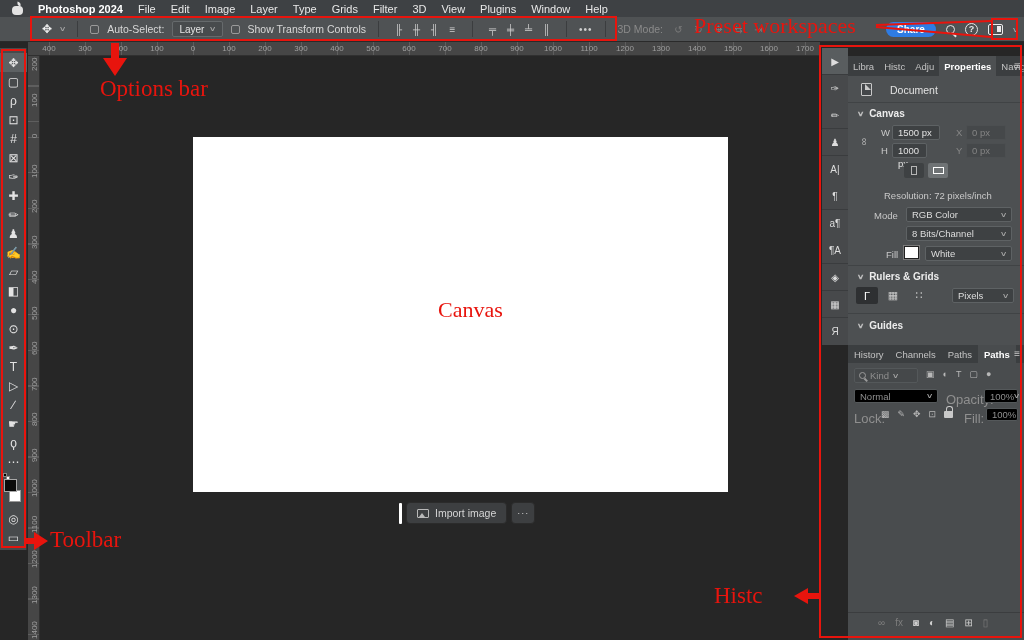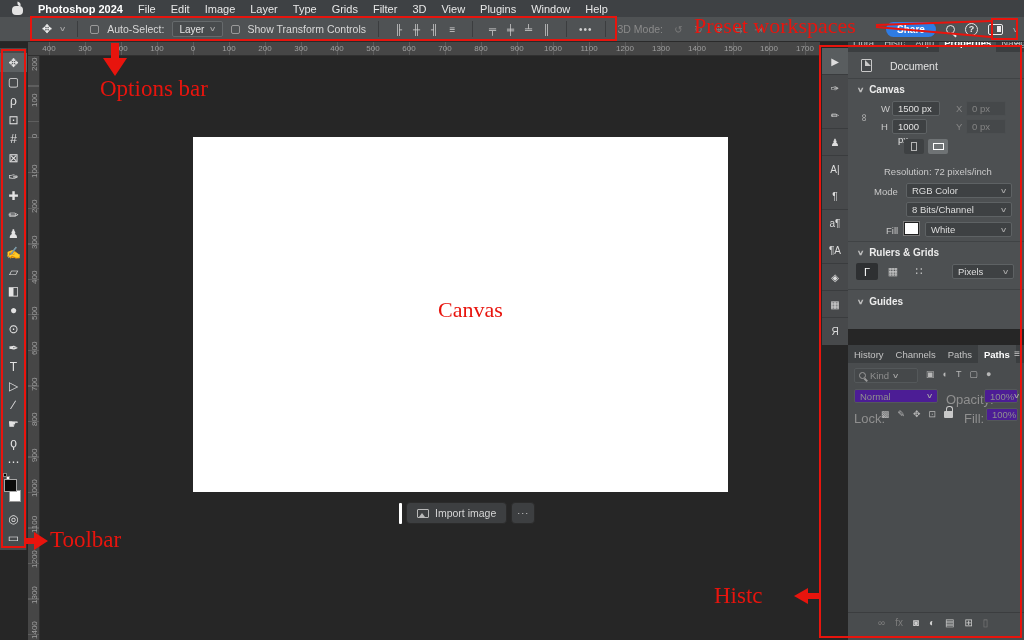--- a/index.html
+++ b/index.html
@@ -88,21 +88,21 @@
 
   
   .dock{position:absolute;left:822px;top:48px;width:26px;height:297px;background:#47494b;
     display:flex;flex-direction:column;z-index:3}
   .dock-item{width:26px;height:27px;display:flex;align-items:center;justify-content:center;
     color:#dedede;font-size:10px}
   .dock-item.active{background:#595d5f}
   .dock-item.sep{border-bottom:1px solid #3a3c3e}
 
   
-  .props{position:absolute;left:848px;top:32px;width:176px;height:297px;background:var(--panel);
+  .props{position:absolute;left:848px;top:56px;width:176px;height:297px;background:var(--panel);
     font-size:10px;color:#cfcfcf;z-index:3}
   .ptabs{position:absolute;top:0;left:0;right:0;height:20px;background:var(--paneldk);display:flex}
   .ptab{padding:0 5px;font-size:9.5px;color:#c3c3c3;display:flex;align-items:center;white-space:nowrap}
   .ptab.active{background:var(--panel);color:#fff;font-weight:bold}
   .hamb{position:absolute;right:4px;top:4px;color:#c9c9c9;font-size:10px}
   .docrow{position:absolute;top:27px;left:13px;display:flex;align-items:center;gap:18px;color:#e2e2e2;font-size:10.5px}
   .doc{width:11px;height:13px;border:1px solid #c9c9c9;border-radius:1px;background:#44474a;position:relative}
   .doc::after{content:"";position:absolute;top:0;right:0;border:3px solid;border-color:var(--panel) var(--panel) #c9c9c9 #c9c9c9}
   .pdiv{position:absolute;left:0;right:0;height:1px;background:#404345}
   .phdr{position:absolute;left:10px;display:flex;gap:6px;align-items:center;font-weight:bold;
@@ -116,21 +116,21 @@
   .fbox.disabled{background:#45484a;border-color:#4c4f51;color:#848484}
   .obtn{position:absolute;width:20px;height:15px;border-radius:2px;display:flex;align-items:center;justify-content:center}
   .obtn.portrait{background:var(--field)}
   .obtn.portrait span{width:6px;height:9px;border:1px solid #b5b5b5}
   .obtn.landscape{background:#6f7375}
   .obtn.landscape span{width:11px;height:7px;border:1px solid #fff}
   .resolution{position:absolute;left:36px;top:134px;font-size:9.5px;color:#c9c9c9}
   .sel{position:absolute;background:var(--field);border:1px solid var(--fieldbrd);border-radius:2px;
     height:15px;display:flex;align-items:center;justify-content:space-between;padding:0 5px;
     font-size:9.5px;color:#dedede}
-  .sel.grayed{background:#4c1d95;border-color:#54585a;color:var(--dim)}
+  .sel.grayed{background:#000000;border-color:#54585a;color:var(--dim)}
   .fillsw{position:absolute;left:56px;top:190px;width:15px;height:13px;background:#fff;
     border:1px solid #202020;box-shadow:0 0 0 1px #7a7a7a}
   .gbtn{position:absolute;width:22px;height:17px;border-radius:2px;display:flex;align-items:center;
     justify-content:center;color:#c9c9c9;font-size:11px;top:231px}
   .gbtn.active{background:#2e3032;color:#fff}
 
   
   .layers{position:absolute;left:848px;top:345px;width:176px;height:295px;background:#494c4e;z-index:3}
   .ltabs{height:18px;background:var(--paneldk);display:flex;position:relative}
   .ltab{padding:0 6px;font-size:9.5px;color:#c3c3c3;display:flex;align-items:center}

